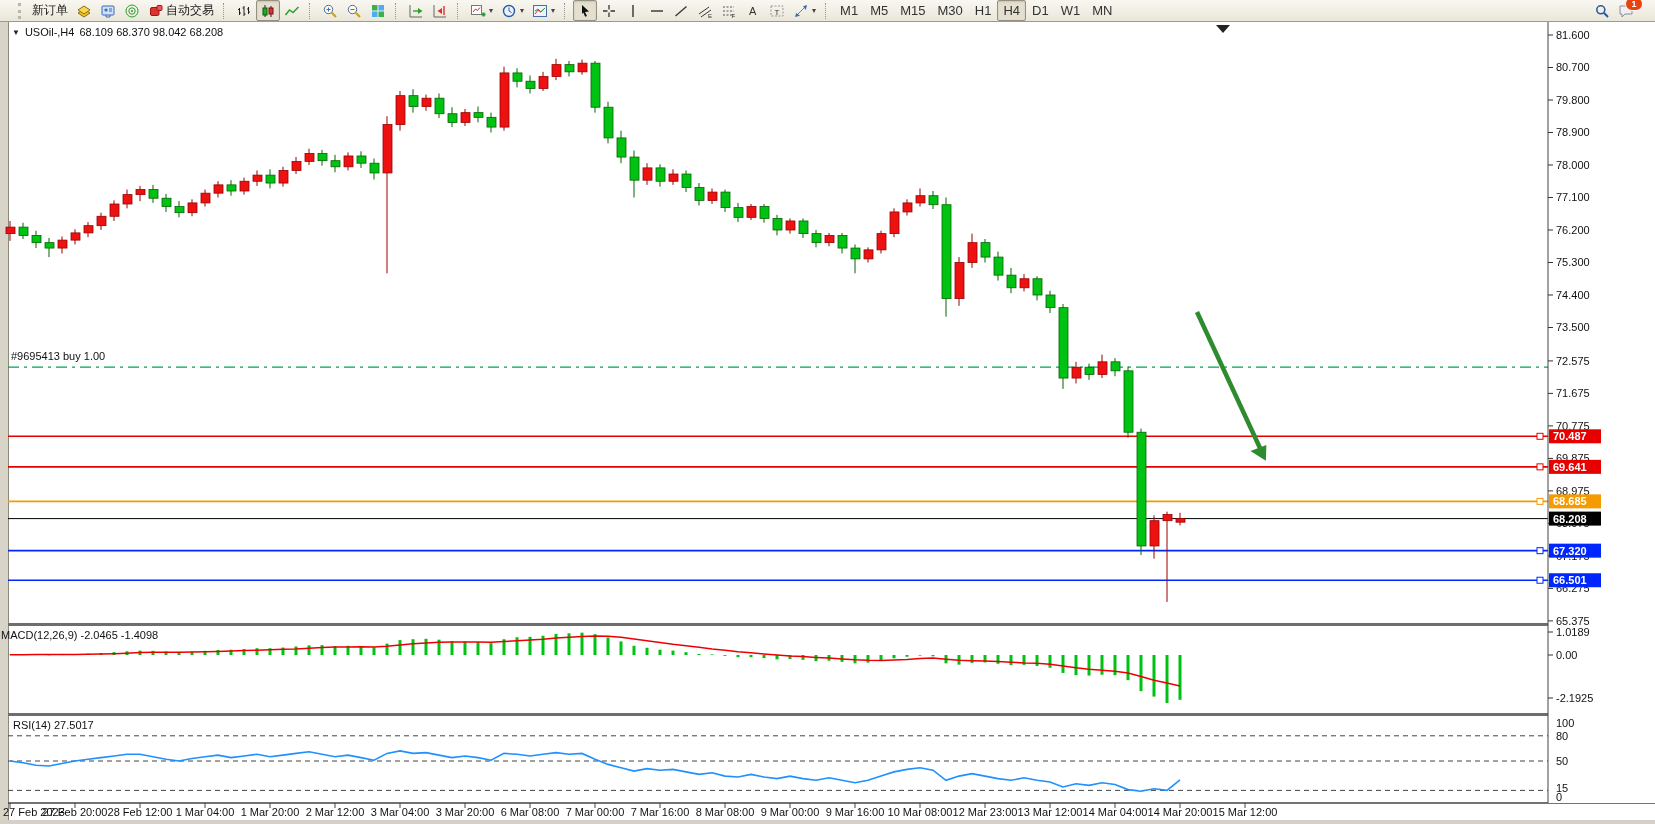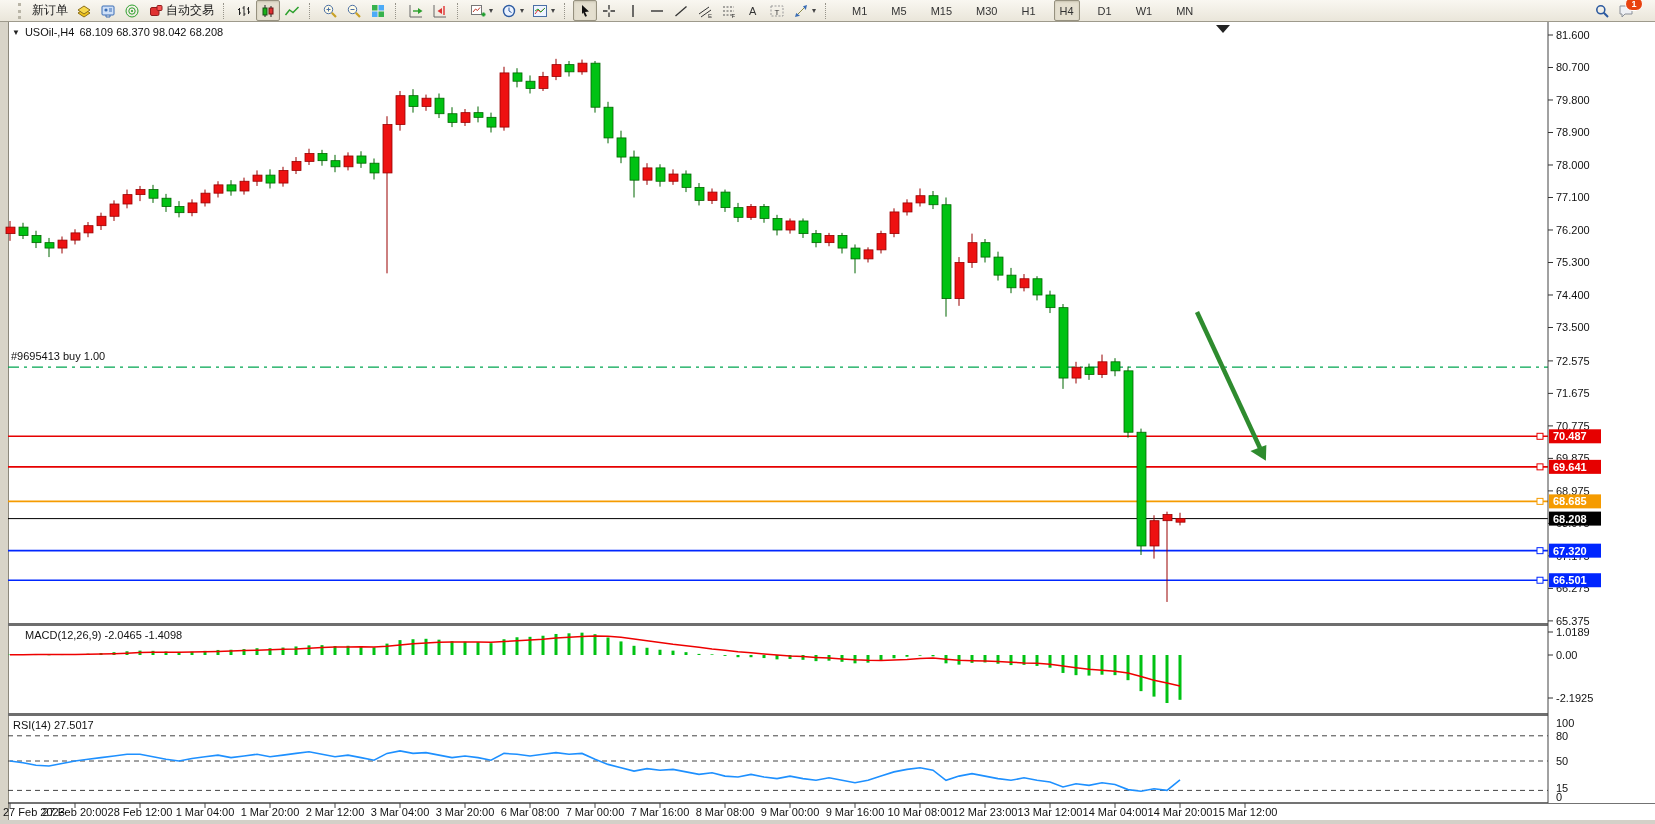--- a/index.html
+++ b/index.html
@@ -11,21 +11,21 @@
     display:flex;align-items:center;padding:0 17px;box-sizing:border-box;}
   .tb-btn{height:19px;display:flex;align-items:center;gap:2px;padding:0 3px;
     border:1px solid transparent;border-radius:2px;color:#1a1a1a;font-size:12px;cursor:default;}
   .tb-btn.active{background:#e4dfcf;border-color:#96917f;box-shadow:inset 0 1px 2px #c9c4b2;}
   .tb-btn svg{width:16px;height:16px;display:block;}
   .tb-sep{width:4px;height:16px;border-left:1px dotted #97948a;margin:0 4px 0 5px;}
   .tb-grip{width:3px;height:16px;border-left:3px dotted #b9b5a7;margin:0 4px 0 1px;}
   .tb-label{white-space:nowrap;}
   .tb-dd{font-size:8px;color:#444;margin-left:1px;}
   .tb-spacer{flex:1;}
-  .tf{font-size:11px;padding:0 5px;color:#333;margin-left:12px;}
+  .tf{font-size:13px;padding:0 5px;color:#333;}
   .badge-wrap{position:relative;}
   .red-badge{position:absolute;top:-3px;right:-5px;min-width:12px;height:12px;border-radius:7px;
     background:#e8420e;color:#fff;font-size:9px;line-height:12px;text-align:center;padding:0 2px;
     border:1px solid #fff;font-weight:bold;}
   
   .ovl{position:absolute;z-index:3;font-size:11px;color:#111;white-space:nowrap;}
   #chart-title{left:12px;top:26px;display:flex;align-items:center;gap:5px;}
   #chart-title .tri{font-size:8px;color:#222;}
   svg text{font-family:"Liberation Sans",sans-serif;}
 </style>
@@ -700,19 +700,19 @@
     </svg>
 
   <div class="ovl" id="chart-title">
     <span class="tri">▼</span>
     <span>USOil-,H4</span>
     <span>68.109 68.370 98.042 68.208</span>
   </div>
 
   <div class="ovl" id="buy-label" style="left:11px;top:350px;">#9695413 buy 1.00</div>
 
-  <div class="ovl" style="left:25px;top:629px;">
+  <div class="ovl" style="left:1px;top:629px;">
     <span>MACD(12,26,9)</span>&nbsp;<span>-2.0465 -1.4098</span>
   </div>
   <div class="ovl" style="left:13px;top:719px;">
     <span>RSI(14)</span>&nbsp;<span>27.5017</span>
   </div>
 </div>
 
 </body></html>

